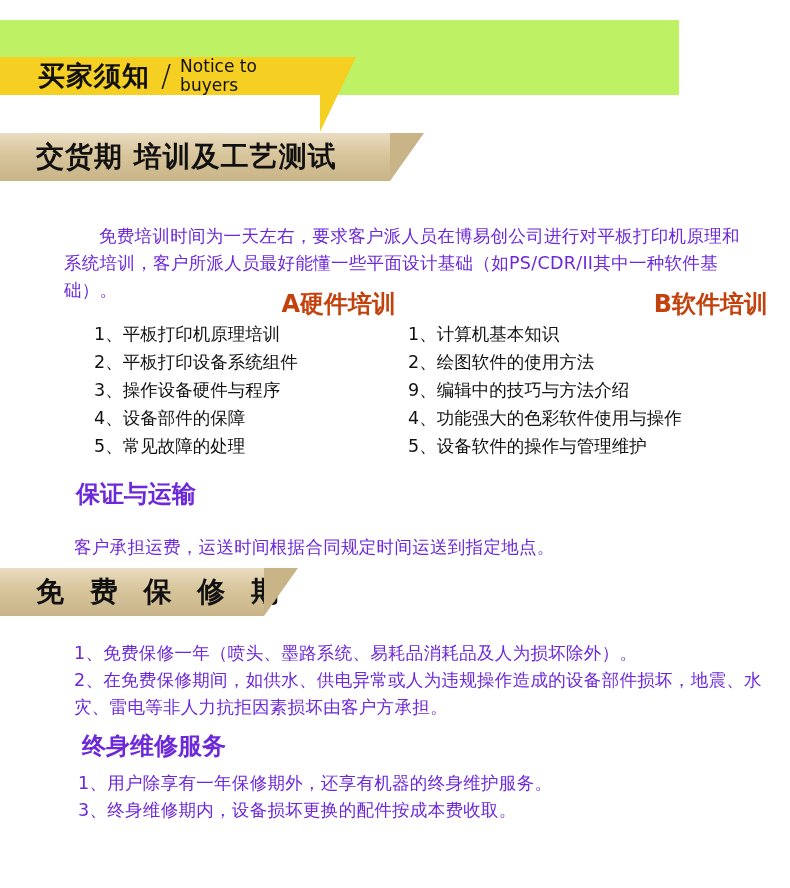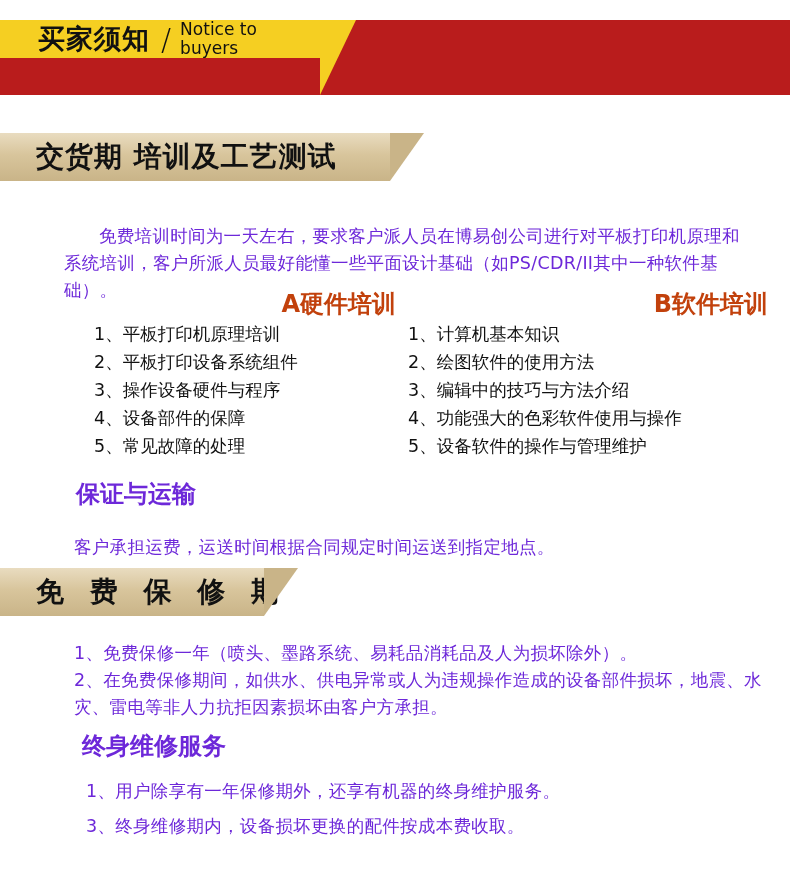--- a/index.html
+++ b/index.html
@@ -14,25 +14,25 @@
     color: #000000;
     overflow: hidden;
     position: relative;
   }
 
   
   .top-banner {
     position: absolute;
     left: 0;
     top: 20px;
-    width: 790px;
+    width: 679px;
     height: 75px;
-    background: #b91c1c;
+    background: #bef264;
     display: flex;
-    align-items: flex-start;
+    align-items: flex-end;
   }
   .top-banner-yellow {
     position: relative;
     background: #f5cf22;
     width: 320px;
     display: flex;
     align-items: center;
     padding-left: 38px;
     box-sizing: border-box;
   }
@@ -200,21 +200,21 @@
     left: 82px;
     top: 730px;
   }
   #lifetime-list {
     position: absolute;
     left: 78px;
     top: 770px;
     width: 690px;
   }
   #lifetime-list .para {
-    margin: 8px;
+    margin: 0;
   }
 </style>
 </head>
 <body>
 
 <div class="top-banner">
   <div class="top-banner-yellow">
     <span class="banner-cn">买家须知</span>
     <span class="banner-slash">/</span>
     <span class="banner-en">
@@ -239,21 +239,21 @@
     <li>4、设备部件的保障</li>
     <li>5、常见故障的处理</li>
   </ul>
 </div>
 
 <div id="col-software">
   <div class="col-head">B软件培训</div>
   <ul class="col-list">
     <li>1、计算机基本知识</li>
     <li>2、绘图软件的使用方法</li>
-    <li>3、编辑中的技巧与方法介绍</li>
+    <li>9、编辑中的技巧与方法介绍</li>
     <li>4、功能强大的色彩软件使用与操作</li>
     <li>5、设备软件的操作与管理维护</li>
   </ul>
 </div>
 
 <div class="sub-head" id="shipping-head">保证与运输</div>
 <p class="para" id="shipping-para">客户承担运费，运送时间根据合同规定时间运送到指定地点。</p>
 
 <div class="ribbon" id="ribbon-warranty">
   <span class="ribbon-text">免 费 保 修 期</span>

